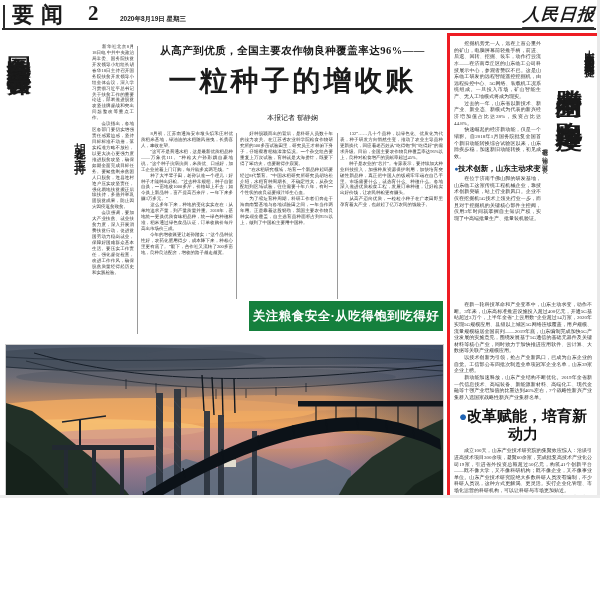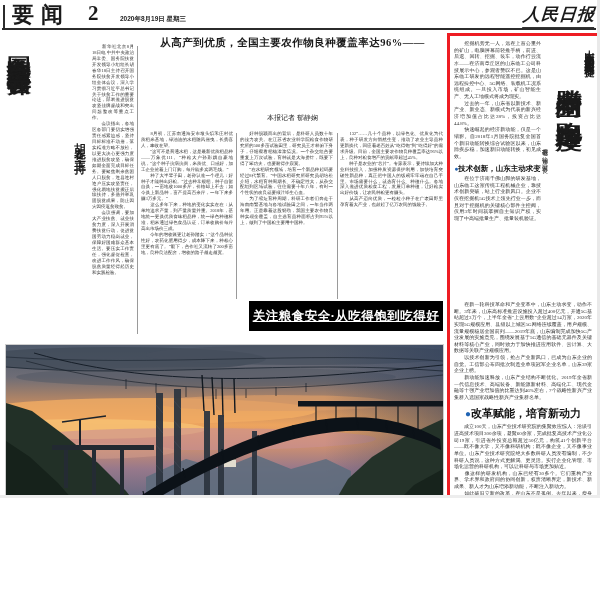--- a/index.html
+++ b/index.html
@@ -19,21 +19,21 @@
   .vtext{writing-mode:vertical-rl;text-orientation:upright;}
   #l-headline{left:7px;top:44px;height:292px;font-size:16px;font-weight:bold;letter-spacing:1.5px;
               transform:scaleX(1.5);transform-origin:left top;line-height:1;}
   #l-byline{left:72px;top:134px;height:102px;font-size:11.5px;font-weight:bold;letter-spacing:5px;}
   .tinybody{font-size:4.5px;line-height:1.32;text-align:justify;color:#333;white-space:pre-line;
             overflow:hidden;font-family:"Liberation Serif","DejaVu Serif",serif;}
   #l-body{left:92px;top:44px;width:42px;height:292px;}
   .vrule{width:1px;background:#9a9a9a;}
   #l-div{left:137px;top:46px;height:288px;}
   
-  #c-kicker{left:142px;top:36px;width:301px;text-align:center;font-size:10.5px;font-weight:bold;letter-spacing:.5px;}
+  #c-kicker{left:142px;top:44px;width:301px;text-align:center;font-size:10.5px;font-weight:bold;letter-spacing:.5px;}
   #c-headline{left:142px;top:62px;width:301px;text-align:center;font-size:28px;font-weight:bold;letter-spacing:3px;}
   #c-byline{left:142px;top:113px;width:301px;text-align:center;font-size:7px;color:#222;}
   #c-col1{left:141px;top:131px;width:92px;height:204px;}
   #c-col2{left:240px;top:131px;width:93px;height:165px;}
   #c-col3{left:340px;top:131px;width:103px;height:165px;}
   #c-r1{left:236px;top:133px;height:166px;}
   #c-r2{left:337px;top:133px;height:166px;}
   #banner{left:249px;top:301px;width:194px;height:30px;line-height:30px;text-align:center;
           color:#fff;font-size:12.5px;font-weight:bold;letter-spacing:.5px;}
   
@@ -45,21 +45,21 @@
   #r-kicker{right:3px;top:6px;height:126px;font-size:10px;font-weight:bold;letter-spacing:1.5px;}
   #r-headline{right:16px;top:38px;height:242px;font-size:20px;font-weight:bold;letter-spacing:2px;
               transform:scaleX(1.35);transform-origin:right top;line-height:1;}
   #r-byline{right:50px;top:108px;height:102px;font-size:6px;color:#333;letter-spacing:.5px;}
   #r-top{left:4px;top:5px;width:87px;height:258px;overflow:hidden;}
   #r-bottom{left:4px;top:266px;width:138px;height:264px;overflow:hidden;}
   .rtiny{font-size:5px;line-height:1.33;text-align:justify;color:#333;white-space:pre-line;
          font-family:"Liberation Serif","DejaVu Serif",serif;}
   .sec-head{text-align:center;font-weight:bold;color:#111;margin:3px 0;line-height:1.25;}
   #sec1{font-size:7.5px;}
-  #sec2{font-size:11px;margin:5px 0 4px;}
+  #sec2{font-size:15px;margin:5px 0 4px;}
   .dot{font-size:.9em;}
   #r-tail{left:451px;top:580px;width:142px;font-size:5px;color:#333;
           font-family:"Liberation Serif","DejaVu Serif",serif;}
   
   #edge-r{right:0;top:0;width:3px;height:590px;background:#e9e9e9;}
   #edge-b{left:0;bottom:0;width:600px;height:3px;background:#ededed;}
 </style>
 </head>
 <body>
 
@@ -73,35 +73,36 @@
   <div class="abs" id="hdr-rule"></div>
 
   <div class="abs vtext serif" id="l-headline">国务院扶贫开发领导小组全体会议召开</div>
   <div class="abs vtext serif" id="l-byline">胡春华主持</div>
   <div class="abs tinybody" id="l-body">　　新华社北京8月18日电  中共中央政治局常委、国务院扶贫开发领导小组组长胡春华18日主持召开国务院扶贫开发领导小组全体会议，深入学习贯彻习近平总书记关于扶贫工作的重要论述，部署推进脱贫攻坚挂牌督战和突出问题整改等重点工作。
 　　会议指出，各地区各部门要切实增强责任感紧迫感，坚持目标标准不动摇，落实精准方略不放松，以更大决心更强力度推进脱贫攻坚，确保如期全面完成目标任务。要聚焦剩余贫困人口脱贫，逐县逐村逐户压实攻坚责任，强化易地扶贫搬迁后续扶持，多措并举巩固脱贫成果，防止因灾因疫返贫致贫。
 　　会议强调，要加大产业扶贫、就业扶贫力度，深入开展消费扶贫行动，促进贫困劳动力稳岗就业，保障好困难群众基本生活。要压实工作责任，强化督促检查，改进工作作风，确保脱贫质量经得起历史和实践检验。</div>
   <div class="abs vrule" id="l-div"></div>
 
   <div class="abs serif" id="c-kicker">从高产到优质，全国主要农作物良种覆盖率达96%——</div>
+  <div class="abs serif" id="c-headline">一粒种子的增收账</div>
   <div class="abs" id="c-byline">本报记者 郁静娴</div>
   <div class="abs tinybody" id="c-col1">　　8月初，江苏南通海安市墩头镇禾庄村优质稻米基地，绿油油的水稻随风摇曳，长势喜人，丰收在望。
 　　“这可不是普通水稻，这是最新优质稻品种——万象优111。”种粮大户孙彩娥自豪地说，“这个种子抗病抗倒，米质优、口感好，加工企业抢着上门订购，每斤能多卖两毛钱。”
 　　种了大半辈子田，老孙认准一个理儿：好种子才能种出好粮。“过去种常规稻，种子自留自换，一亩地收1000多斤，价格却上不去；如今换上新品种，亩产提高百余斤，一年下来多赚3万多元。”
 　　这么多年下来，种地的变化实实在在：从单纯追求产量，到产量质量并重。2018年，基地统一更换优质食味稻品种，统一绿色种植标准，稻米通过绿色食品认证，订单收购价每斤高出市场价三成。
 　　今年的增收账更让老孙踏实：“这个品种抗性好，农药化肥用得少，成本降下来，种粮心里更有底了。”眼下，合作社又流转了200多亩地，良种良法配套，增收的路子越走越宽。</div>
   <div class="abs tinybody" id="c-col2">　　好种脱颖而出的背后，是科研人员数十年的接力攻关。在江苏省农业科学院粮食作物研究所的500多亩试验田里，研究员王才林俯下身子，仔细察看稻穗灌浆情况。一个杂交组合要重复上万次试验，育种就是大海捞针，既要下得了笨功夫，也要耐得住寂寞。
 　　“在水稻研究领域，培育一个新品种起码要经过8代繁育。”中国水稻研究所研究员胡培松介绍，水稻育种周期长、不确定性大，从杂交配组到区域试验，往往需要十年八年，有时一个性状的改良就要倾注毕生心血。
 　　为了缩短育种周期，科研工作者们奔走于海南南繁基地与各地试验田之间，一年当作两年用。正是靠着这股韧劲，我国主要农作物良种实现全覆盖，自主选育品种面积占到95%以上，做到了中国粮主要用中国种。</div>
   <div class="abs tinybody" id="c-col3">　　132”……几十个品种，以绿色化、优质化为代表，种子研发方向悄然生变，推动了农业主导品种更新换代，回应着老百姓从“吃得饱”到“吃得好”的需求升级。目前，全国主要农作物良种覆盖率达96%以上，良种对粮食增产的贡献率超过45%。
 　　种子是农业的“芯片”。专家表示，要持续加大种业科技投入，加强种质资源保护利用，加快培育突破性新品种，真正把中国人的饭碗牢牢端在自己手里。市场需要什么，就选育什么、种植什么。各地深入推进优质粮食工程，发展订单种植，让好粮卖出好价钱，让农民种粮更有赚头。
 　　从高产迈向优质，一粒粒小种子在广袤田野里孕育着大产业，也鼓起了亿万农民的钱袋子。</div>
   <div class="abs vrule" id="c-r1"></div>
   <div class="abs vrule" id="c-r2"></div>
-  <div class="abs" id="banner" style="background: #000000; text-decoration: underline;">关注粮食安全·从吃得饱到吃得好</div>
+  <div class="abs" id="banner" style="background: #15803d;">关注粮食安全·从吃得饱到吃得好</div>
 
   <div class="abs" id="photo" role="img" aria-label="在建拱桥横跨峡谷江面，晚霞映照施工塔架与江水">
     <svg viewBox="0 0 437 241" width="437" height="241" preserveAspectRatio="none">
       <defs>
         <linearGradient id="sky" x1="0" y1="0" x2="0" y2="1">
           <stop offset="0" stop-color="#4f5a6b"></stop>
             <stop offset=".16" stop-color="#6e6d76"></stop>
           <stop offset=".3" stop-color="#c08a62"></stop>
             <stop offset=".4" stop-color="#eda45e"></stop>
           <stop offset=".5" stop-color="#cf9070"></stop>

